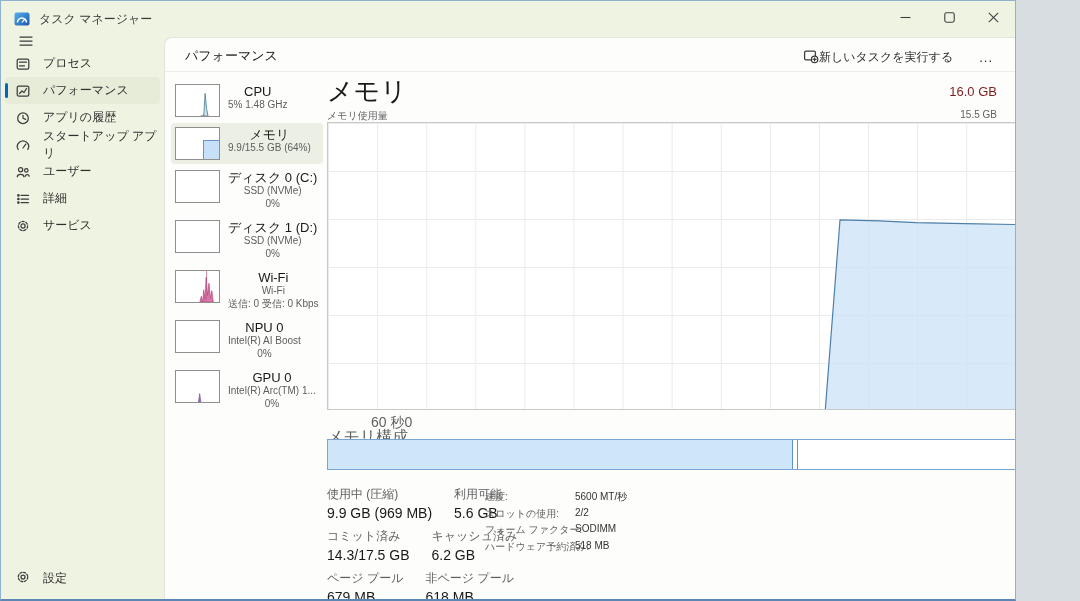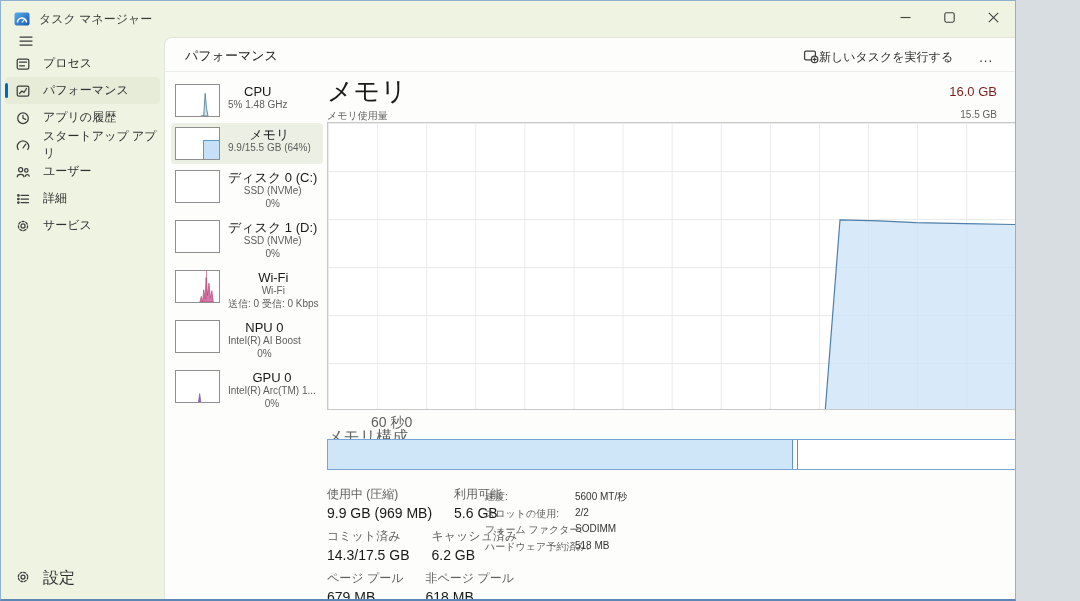--- a/index.html
+++ b/index.html
@@ -18,21 +18,21 @@
   .win-btn svg{stroke:#404040;stroke-width:1.1;fill:none;}
   
   .sidebar{position:absolute;top:19px;left:0;width:163px;bottom:0;}
   .hamburger{position:absolute;top:6px;left:8px;width:34px;height:30px;display:flex;align-items:center;justify-content:center;background:transparent;border:none;}
   .nav{position:absolute;top:30px;left:4px;right:4px;}
   .nav-item{position:relative;height:27px;display:flex;align-items:center;gap:12px;padding-left:10px;border-radius:4px;font-size:12px;color:#2f2f2f;}
   .nav-item.selected{background:#e7ecd8;}
   .nav-item.selected::before{content:"";position:absolute;left:0;top:6px;width:3px;height:15px;border-radius:2px;background:#0067c0;}
   .nav-item .ico,.hamburger .ico{width:16px;height:16px;display:inline-flex;flex:none;}
   .ico svg{stroke:#3d3d3d;stroke-width:1.25;fill:none;stroke-linecap:round;stroke-linejoin:round;width:16px;height:16px;}
-  .settings-item{position:absolute;bottom:7px;left:4px;right:4px;height:27px;display:flex;align-items:center;gap:12px;padding-left:10px;border-radius:4px;font-size:16px;color:#2f2f2f;}
+  .settings-item{position:absolute;bottom:7px;left:4px;right:4px;height:27px;display:flex;align-items:center;gap:12px;padding-left:10px;border-radius:4px;font-size:12px;color:#2f2f2f;}
   
   .main{position:absolute;left:163px;top:36px;right:0;bottom:0;background:#fdfdfc;border-top-left-radius:8px;border-top:1px solid #e2e5dc;border-left:1px solid #e2e5dc;}
   .page-header{position:absolute;top:9px;left:20px;font-size:13px;color:#1b1b1b;}
   .header-sep{position:absolute;top:33px;left:0;right:0;height:1px;background:#ececec;}
   .toolbar-right{position:absolute;top:4px;right:14px;display:flex;align-items:center;gap:10px;}
   .run-task-btn{display:flex;align-items:center;border:none;background:transparent;font-size:12px;color:#2a2a2a;padding:6px 8px;border-radius:4px;font-family:inherit;}
   .more-btn{border:none;background:transparent;font-size:13px;letter-spacing:1px;color:#2a2a2a;padding:4px 8px;border-radius:4px;}
   
   .perf-list{position:absolute;left:6px;top:42px;width:152px;text-align:center;}
   .perf-item{position:relative;display:flex;gap:8px;padding:4px 4px 4px 4px;border-radius:4px;margin-bottom:2px;}

